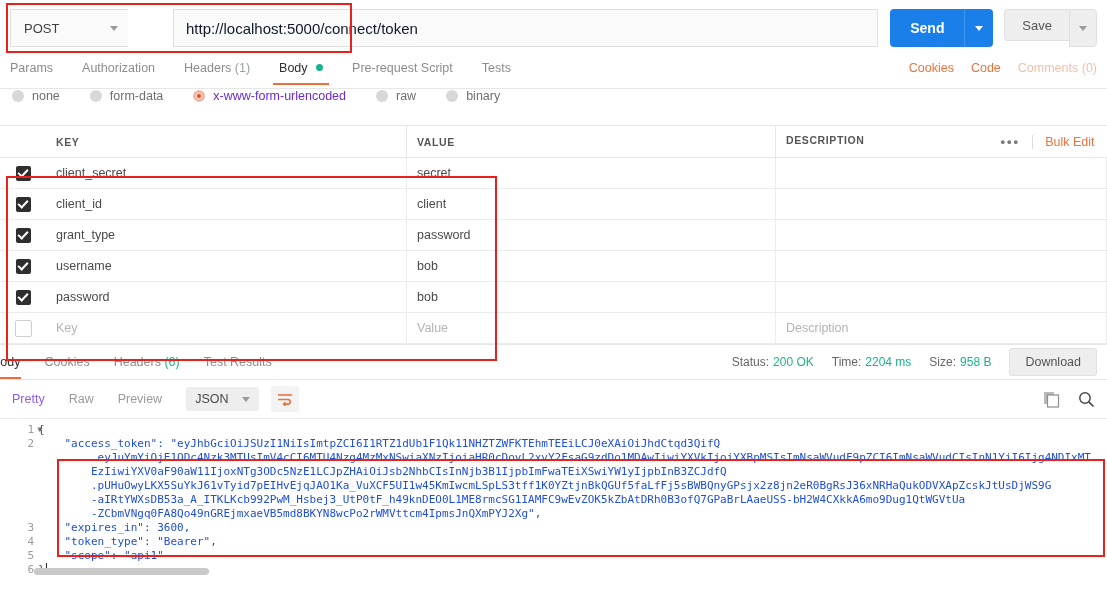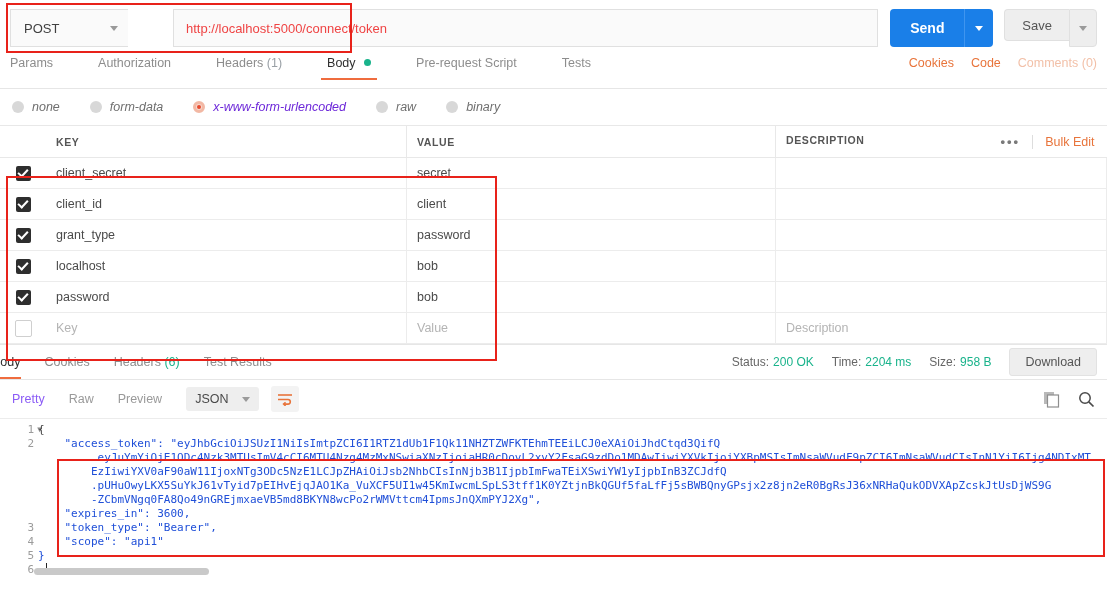--- a/index.html
+++ b/index.html
@@ -54,22 +54,22 @@
     border-right: 4px solid transparent;
     border-top: 5px solid #9a9a9a;
   }
   .url-input {
     flex: 1;
     height: 38px;
     box-sizing: border-box;
     border: 1px solid #e0e0e0;
     background: #fafafa;
     padding: 0 12px;
-    font-size: 13px;
-    color: #ef4444;
+    font-size: 15px;
+    color: #0f172a;
     font-family: "Liberation Sans", sans-serif;
     outline: none;
   }
   .send-group {
     display: flex;
     margin-left: 12px;
   }
   .send-btn {
     height: 38px;
     min-width: 74px;
@@ -116,26 +116,25 @@
     border: 1px solid #e0e0e0;
     border-radius: 0 4px 4px 0;
     display: flex; align-items: center; justify-content: center;
     cursor: pointer;
     box-sizing: border-box;
   }
 
   
   .req-tabs {
     display: flex;
-    align-items: flex-start;
+    align-items: center;
     height: 32px;
     border-bottom: 1px solid #e6e6e6;
     padding: 0 10px;
     position: relative;
-    gap: 16px;
   }
   .rtab {
     font-size: 12.5px;
     color: #8d8d8d;
     padding: 0 0 9px 0;
     margin-right: 29px;
     cursor: pointer;
     position: relative;
     white-space: nowrap;
   }
@@ -171,24 +170,23 @@
   .link-faded {
     color: #f2c0a8;
     font-size: 12.5px;
     margin-left: 17px;
     cursor: pointer;
   }
 
   
   .radio-row {
     display: flex;
-    align-items: center;
+    align-items: flex-start;
     height: 36px;
     padding: 0 12px;
-    font-style: italic;
   }
   .radio-item {
     display: flex;
     align-items: center;
     margin-right: 30px;
     font-size: 12.5px;
     color: #6f6f6f;
     cursor: pointer;
   }
   .radio-item.sel { color: #6d28d9; }
@@ -552,21 +550,21 @@
       <td>
           <div class="cellpad">password</div>
         </td>
       <td>
           <div class="cellpad"></div>
         </td>
     </tr>
     <tr>
       <td class="cb-cell"><span class="cb"></span></td>
       <td>
-          <div class="cellpad">localhost</div>
+          <div class="cellpad">username</div>
         </td>
       <td>
           <div class="cellpad">bob</div>
         </td>
       <td>
           <div class="cellpad"></div>
         </td>
     </tr>
     <tr>
       <td class="cb-cell"><span class="cb"></span></td>
@@ -664,20 +662,21 @@
     <div>4</div>
     <div>5</div>
     <div>6</div>
   </div>
   <div class="code-col">
     <div class="code-line tok-brace">{</div>
     <div class="code-line">    "access_token": "eyJhbGciOiJSUzI1NiIsImtpZCI6I1RTZ1dUb1F1Qk11NHZTZWFKTEhmTEEiLCJ0eXAiOiJhdCtqd3QifQ</div>
     <div class="code-line">        .eyJuYmYiOjE1ODc4Nzk3MTUsImV4cCI6MTU4Nzg4MzMxNSwiaXNzIjoiaHR0cDovL2xvY2FsaG9zdDo1MDAwIiwiYXVkIjoiYXBpMSIsImNsaWVudF9pZCI6ImNsaWVudCIsInN1YiI6Ijg4NDIxMT</div>
     <div class="code-line">        EzIiwiYXV0aF90aW11IjoxNTg3ODc5NzE1LCJpZHAiOiJsb2NhbCIsInNjb3B1IjpbImFwaTEiXSwiYW1yIjpbInB3ZCJdfQ</div>
     <div class="code-line">        .pUHuOwyLKX5SuYkJ61vTyid7pEIHvEjqJAO1Ka_VuXCF5UI1w45KmIwcmLSpLS3tff1K0YZtjnBkQGUf5faLfFj5sBWBQnyGPsjx2z8jn2eR0BgRsJ36xNRHaQukODVXApZcskJtUsDjWS9G</div>
+    <div class="code-line">        -aIRtYWXsDB53a_A_ITKLKcb992PwM_Hsbej3_UtP0tF_h49knDEO0L1ME8rmcSG1IAMFC9wEvZOK5kZbAtDRh0B3ofQ7GPaBrLAaeUSS-bH2W4CXkkA6mo9Dug1QtWGVtUa</div>
     <div class="code-line">        -ZCbmVNgq0FA8Qo49nGREjmxaeVB5md8BKYN8wcPo2rWMVttcm4IpmsJnQXmPYJ2Xg",</div>
     <div class="code-line">    "expires_in": 3600,</div>
     <div class="code-line">    "token_type": "Bearer",</div>
     <div class="code-line">    "scope": "api1"</div>
     <div class="code-line">}</div>
     <span class="cursor-caret" style="left:8px; top:140px;"></span>
   </div>
   <div class="hscroll"></div>
 </div>
 

